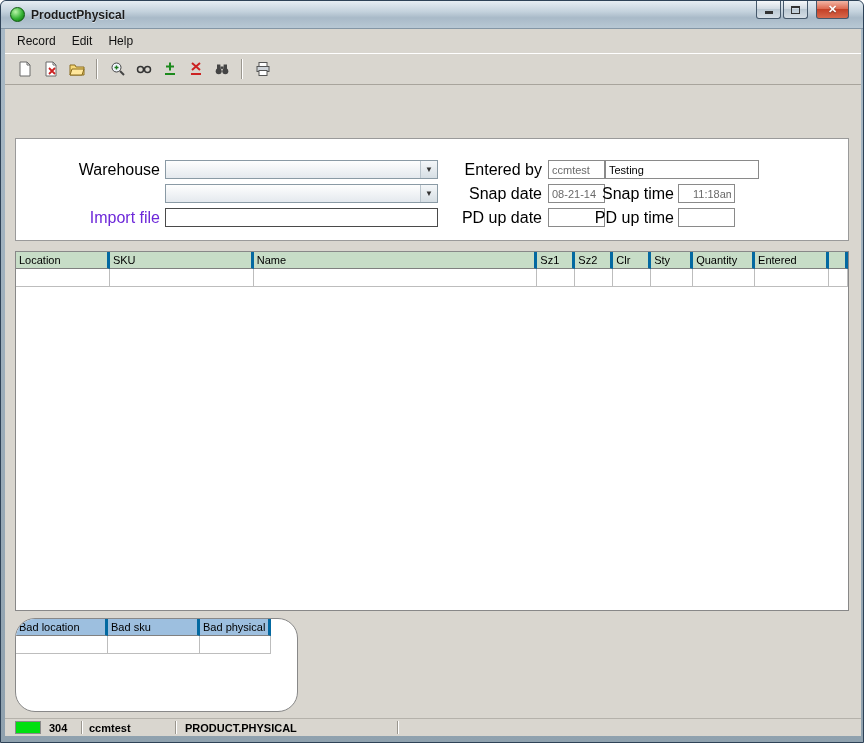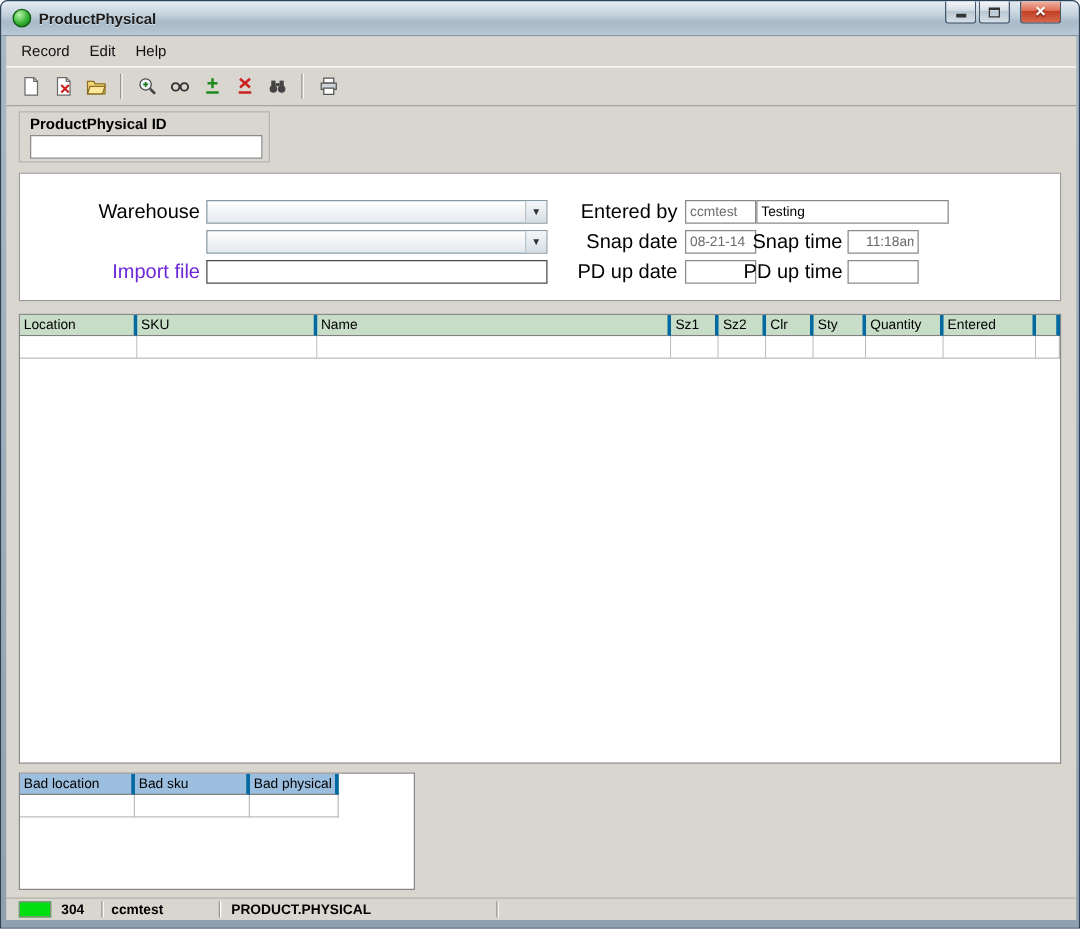--- a/index.html
+++ b/index.html
@@ -52,21 +52,21 @@
   .combo-arrow { position:absolute; right:0; top:0; width:17px; height:100%; display:flex; align-items:center;
     justify-content:center; font-size:8px; color:#333; border-left:1px solid #b9c4cc;
     background:linear-gradient(#f4f7f9,#d6dee4); }
   .tinput { position:absolute; height:19px; border:1px solid #8a8a8a; background:#fff; font-size:11px; padding:0 3px; }
   .dark-border { border:1px solid #4a4a4a; }
   .gray-text { color:#6a6a6a; }
 
   
   .grid { position:absolute; background:#fff; border:1px solid #888; overflow:hidden; }
   #main-table { left:10px; top:222px; width:834px; height:360px; }
-  #bad-table  { left:10px; top:589px; width:317px; height:94px; }
+  #bad-table  { left:10px; top:589px; width:283px; height:94px;border-radius:20px; }
   .thead { display:flex; }
   .th { height:17px; font-size:11px; padding:2px 0 0 3px; border-right:3px solid #0369a1;
     border-bottom:1px solid #808080; white-space:nowrap; overflow:hidden; }
   .trow { display:flex; }
   .td { height:18px; font-size:11px; padding:2px 0 0 3px; border-right:1px solid #bdbdbd;
     border-bottom:1px solid #bdbdbd; background:#fff; }
 
   
   .statusbar { position:absolute; left:0; top:689px; width:856px; height:18px; border-top:1px solid #b5b2ab; }
   .status-ind { position:absolute; left:10px; top:2px; width:26px; height:13px; border:1px solid #8a8a8a; }
@@ -163,24 +163,20 @@
       <div class="tool-sep"></div>
       <div class="tool-btn">
         <svg width="16" height="16" viewBox="0 0 16 16">
             <rect x="4" y="1.5" width="8" height="4" fill="#fff" stroke="#555"></rect>
             <rect x="2" y="5.5" width="12" height="5" fill="#cfd4d9" stroke="#555"></rect>
             <rect x="4" y="9.5" width="8" height="5" fill="#fff" stroke="#555"></rect>
           </svg>
       </div>
     </div>
 
-    <div class="id-group">
-      <div class="id-label">ProductPhysical ID</div>
-      <input class="id-input" value="" style="">
-    </div>
 
     <div class="panel">
       <div class="flabel" style="left:0;top:21px;width:144px;">Warehouse</div>
       <div class="combo" style="left:149px;top:21px;">
         <span></span>
         <div class="combo-arrow">▼</div>
       </div>
 
       <div class="combo" style="left:149px;top:45px;">
         <span></span>

